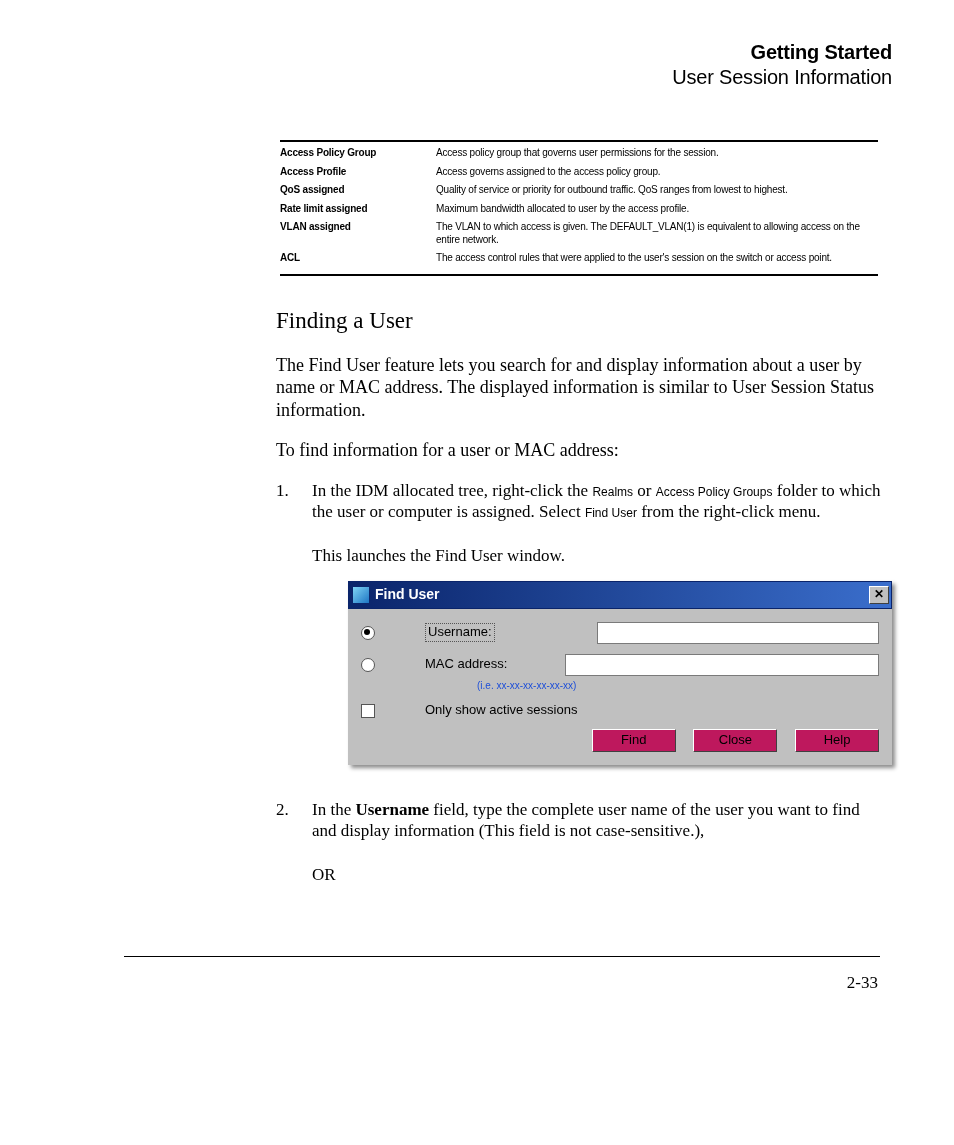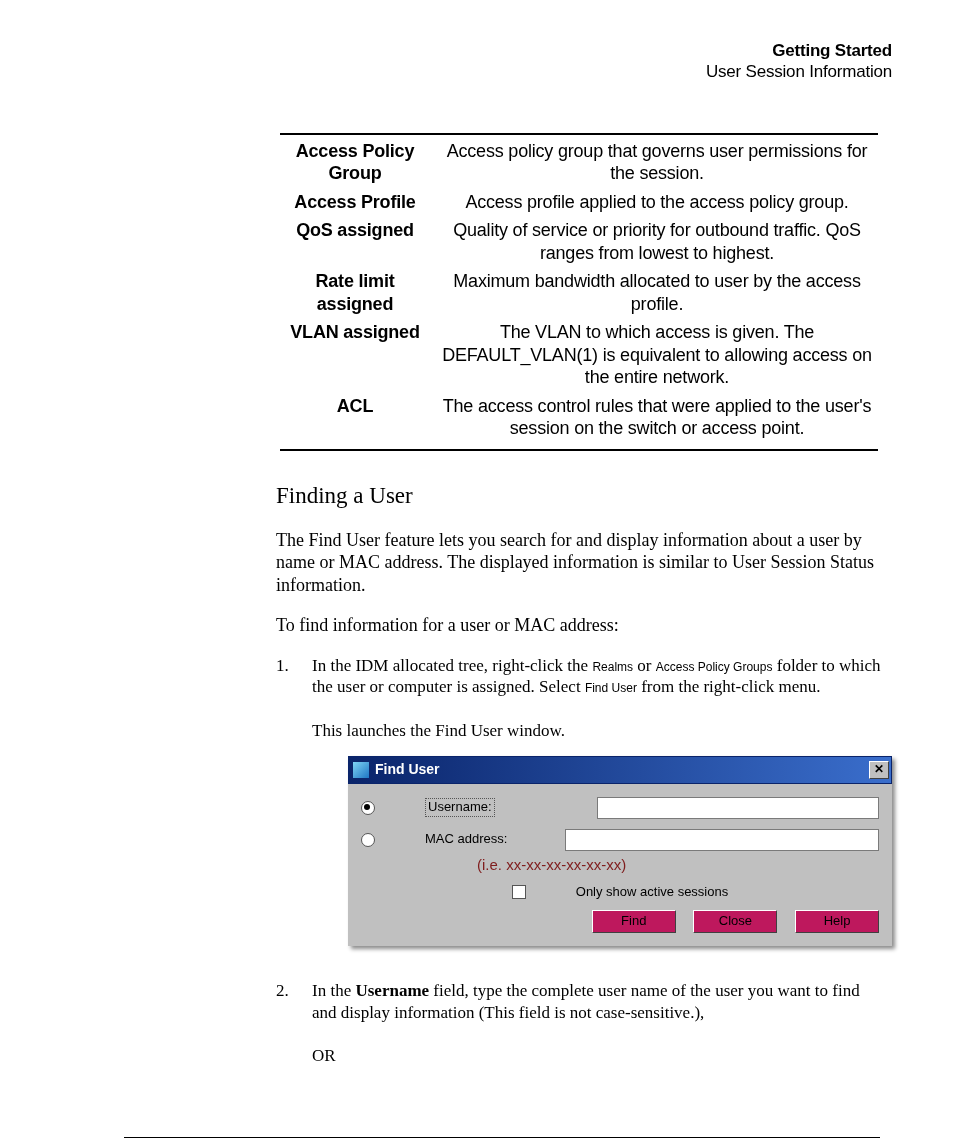--- a/index.html
+++ b/index.html
@@ -11,41 +11,40 @@
     width: 954px;
   }
   .page {
     box-sizing: border-box;
     width: 954px;
     padding: 40px 62px 30px 62px;
   }
   .header {
     text-align: right;
     font-family: Arial, Helvetica, sans-serif;
-    font-size: 17px;
+    font-size: 20px;
     line-height: 1.25;
     margin-bottom: 50px;
     letter-spacing: -0.2px;
   }
   .header .h1 { font-weight: bold; }
   .table-wrap {
     margin-left: 218px;
     margin-right: 14px;
     border-top: 2px solid #000;
     border-bottom: 2px solid #000;
     padding: 2px 0 6px 0;
   }
   .row {
     display: flex;
     padding: 3px 0;
     font-family: Arial, Helvetica, sans-serif;
-    font-size: 18px;
+    font-size: 10px;
     line-height: 1.25;
     letter-spacing: -0.2px;
-    text-align: center;
   }
   .row .term {
     width: 150px;
     flex-shrink: 0;
     font-weight: bold;
     padding-right: 6px;
   }
   .row .def {
     flex: 1;
   }
@@ -136,21 +135,21 @@
   }
   .radio.checked::after{
     content:"";position:absolute;left:2px;top:2px;width:6px;height:6px;border-radius:50%;background:#000;
   }
   .dlg-label { width: 96px; }
   .dlg-label.dashed { border:1px dotted #555; padding:0 2px; display:inline-block; }
   .dlg-input {
     flex:1; height:20px; background:#fff;
     border:1px solid #7a7a7a;
   }
-  .hint { margin-left: 116px; font-size:15px; color:#7f1d1d; margin-top:-6px; margin-bottom:10px; }
+  .hint { margin-left: 116px; font-size:10px; color:#1d4ed8; margin-top:-6px; margin-bottom:10px; }
   .chk {
     width:12px;height:12px;background:#fff;border:1px solid #555;margin-right:6px;flex-shrink:0;display:inline-block;
   }
   .dlg-buttons { text-align:right; padding: 6px 0 2px 0; }
   .btn {
     display:inline-block;
     min-width:74px;
     text-align:center;
     background:#be185d;
     border:1px solid #fff;
@@ -182,21 +181,21 @@
     <div>User Session Information</div>
   </div>
 
   <div class="table-wrap">
     <div class="row">
       <div class="term">Access Policy Group</div>
       <div class="def">Access policy group that governs user permissions for the session.</div>
     </div>
     <div class="row">
       <div class="term">Access Profile</div>
-      <div class="def">Access profile applied to the access policy group.</div>
+      <div class="def">Access governs assigned to the access policy group.</div>
     </div>
     <div class="row">
       <div class="term">QoS assigned</div>
       <div class="def">Quality of service or priority for outbound traffic. QoS ranges from lowest to highest.</div>
     </div>
     <div class="row">
       <div class="term">Rate limit assigned</div>
       <div class="def">Maximum bandwidth allocated to user by the access profile.</div>
     </div>
     <div class="row">
@@ -234,21 +233,21 @@
                 <span class="dlg-label dashed" style="width:auto;">Username:</span>
                 <span style="width:14px;"></span>
                 <span class="dlg-input"></span>
               </div>
               <div class="dlg-row">
                 <span class="radio"></span>
                 <span class="dlg-label">MAC address:</span>
                 <span class="dlg-input"></span>
               </div>
               <div class="hint">(i.e. xx-xx-xx-xx-xx-xx)</div>
-              <div class="dlg-row" style="margin-bottom:4px;justify-content:center;">
+              <div class="dlg-row" style="margin-bottom:4px;">
                 <span class="chk"></span>
                 <span>Only show active sessions</span>
               </div>
               <div class="dlg-buttons">
                 <span class="btn">Find</span>
                 <span class="btn">Close</span>
                 <span class="btn">Help</span>
               </div>
             </div>
           </div>

